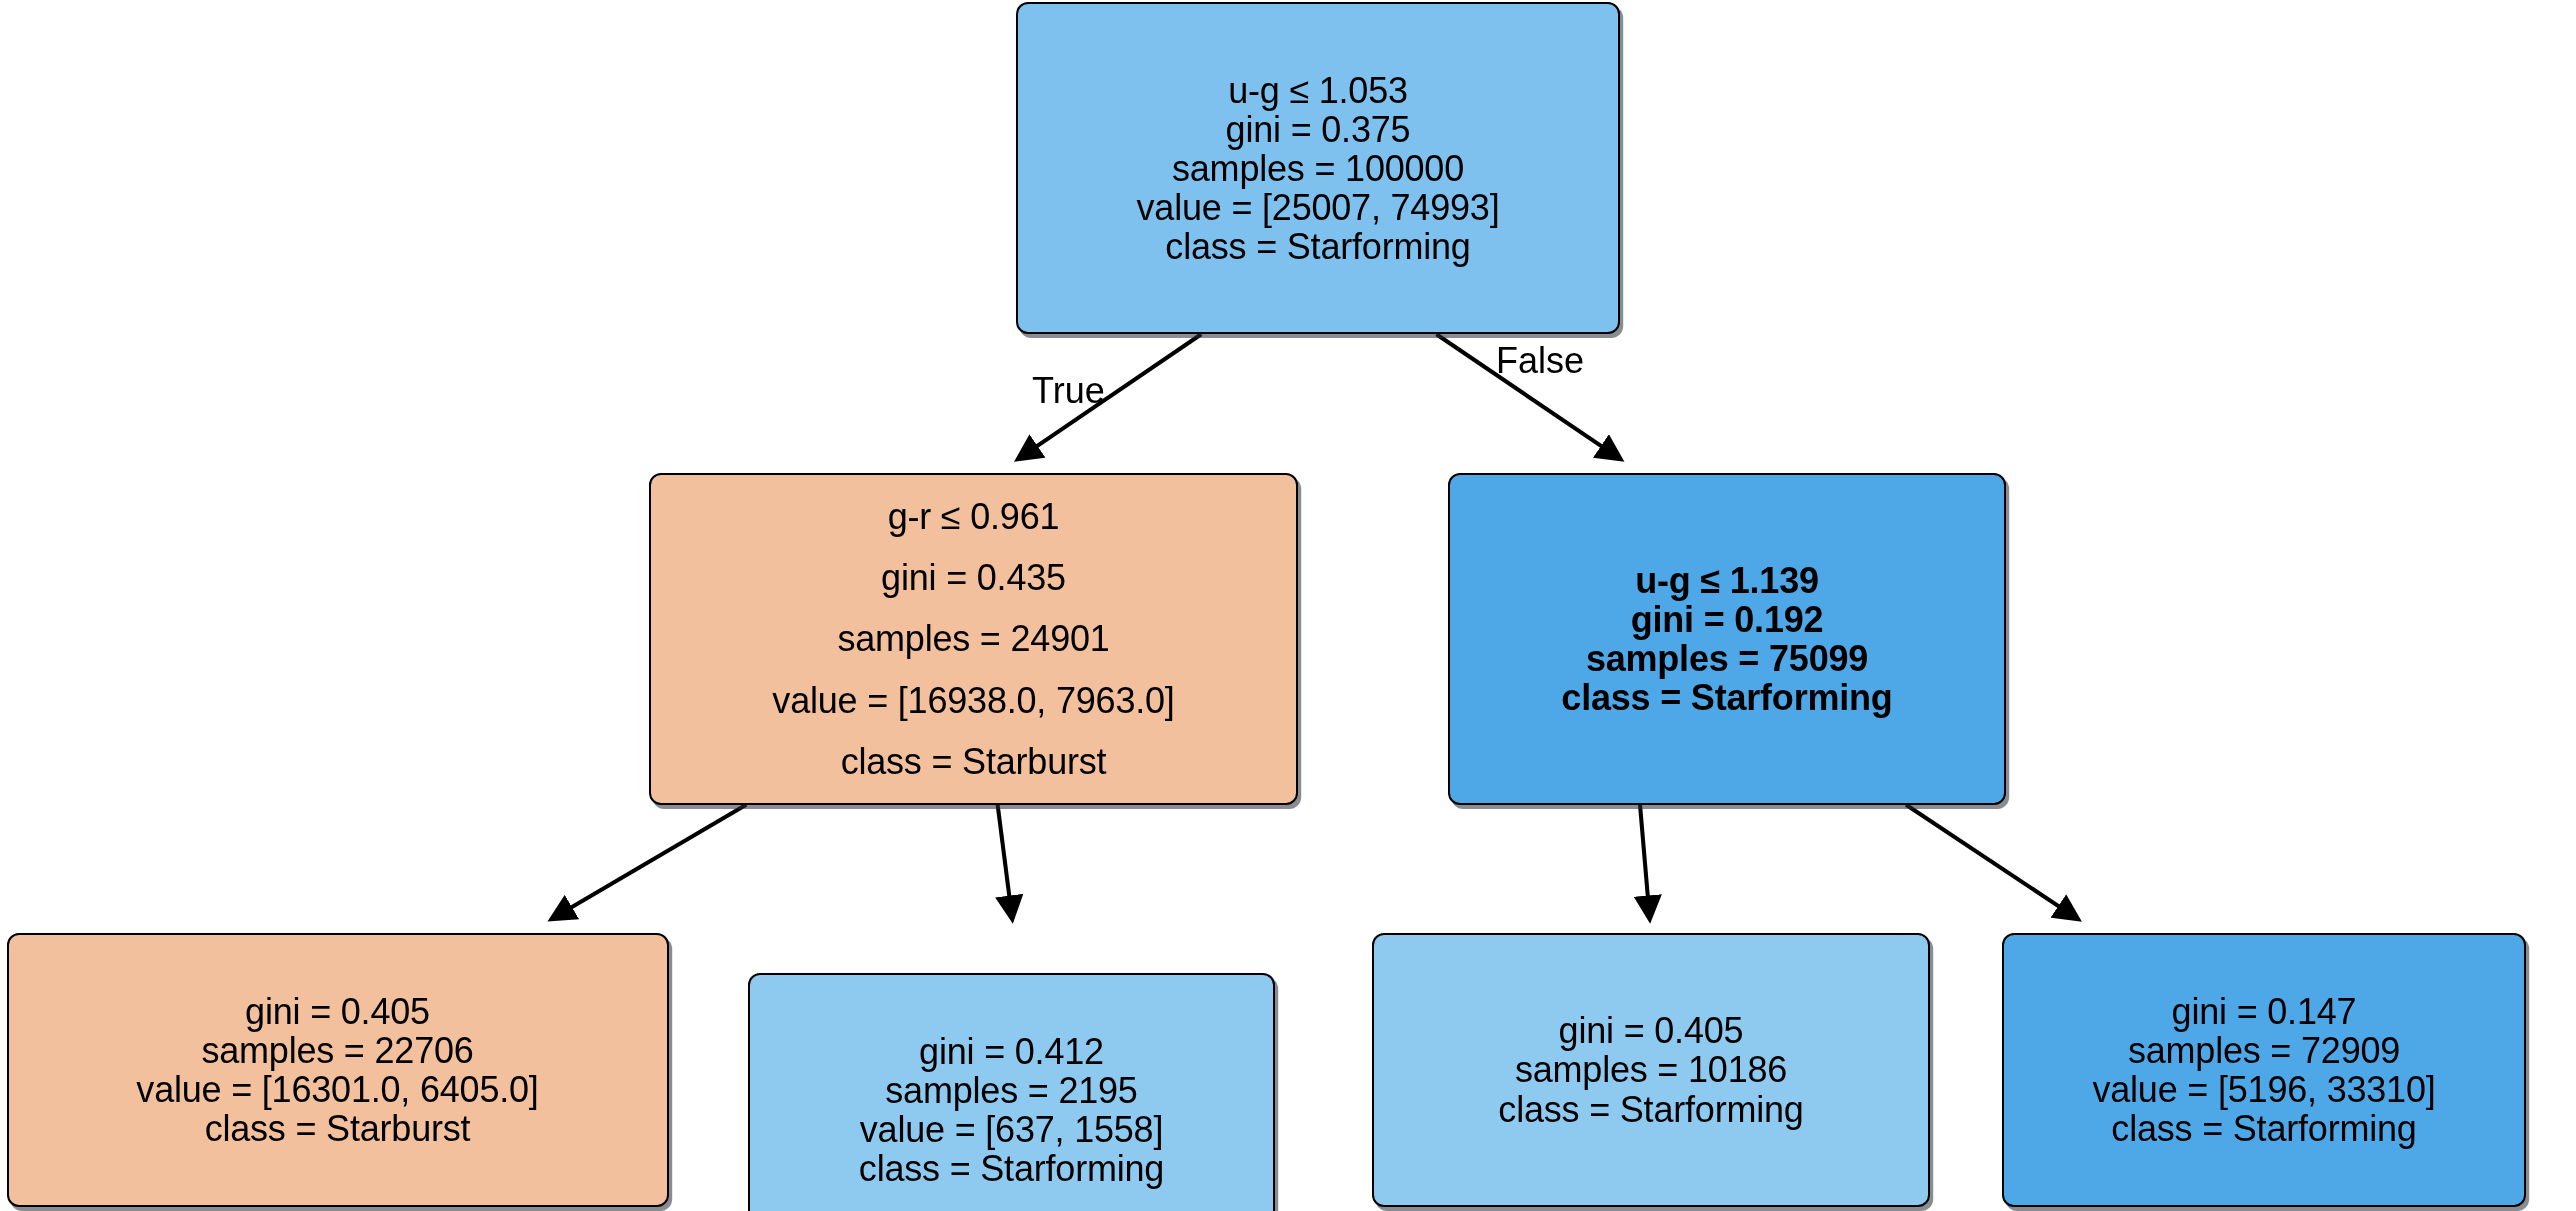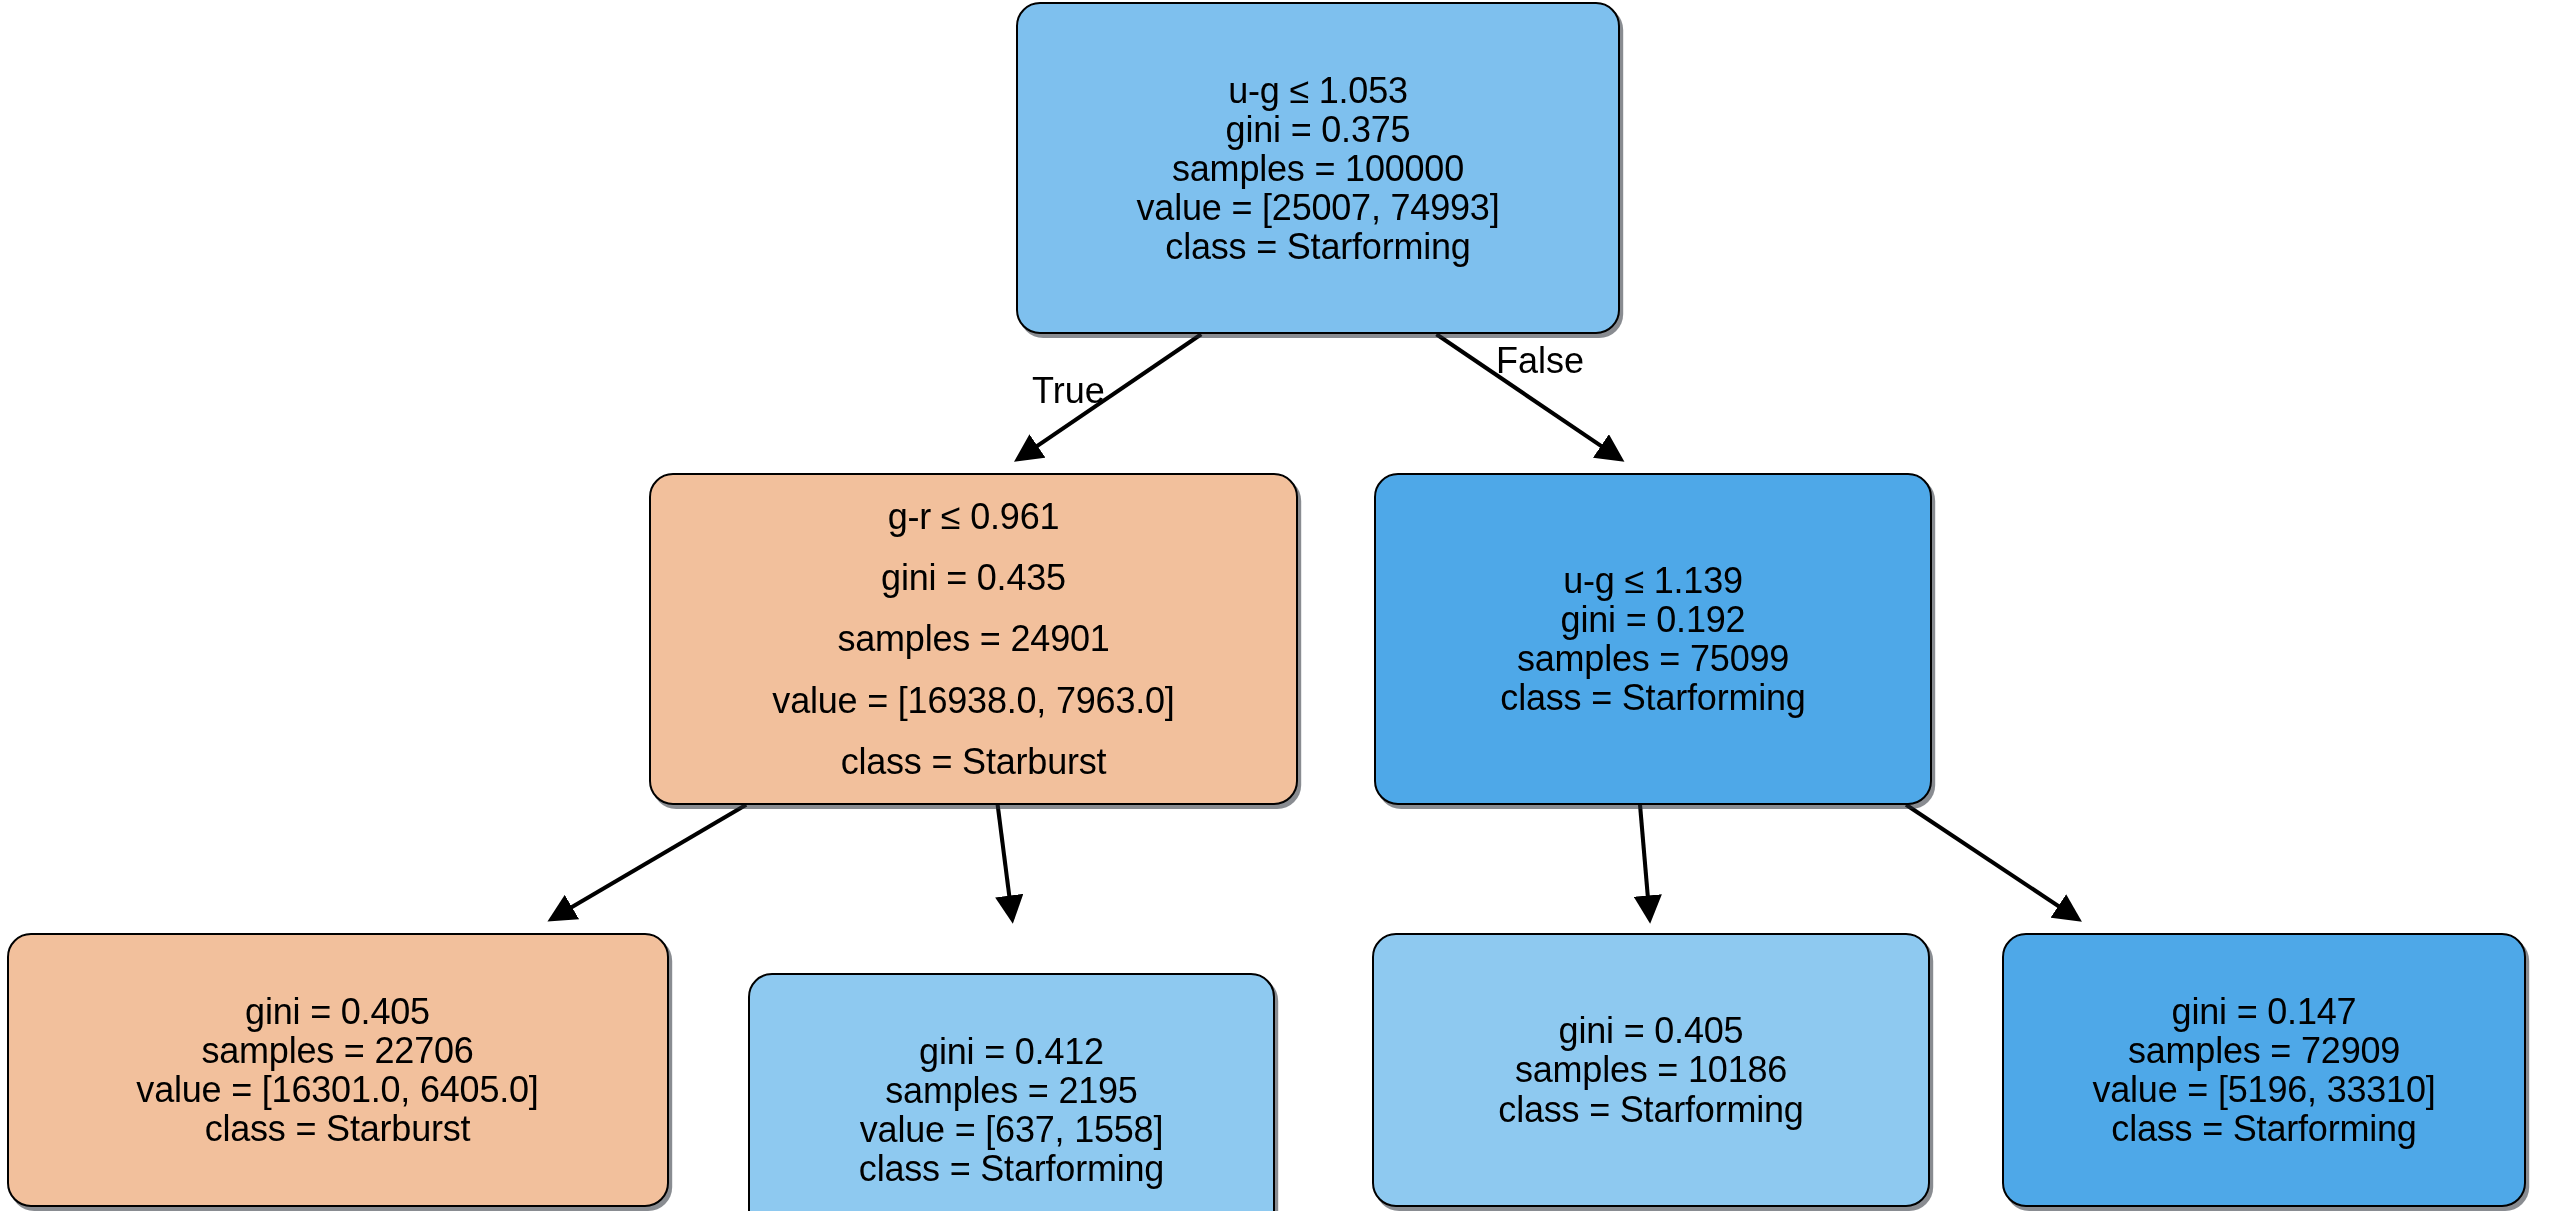--- a/index.html
+++ b/index.html
@@ -22,21 +22,21 @@
     left: 0;
     top: 0;
     width: 2576px;
     height: 1212px;
     pointer-events: none;
   }
   .node {
     position: absolute;
     box-sizing: border-box;
     border: 2.4px solid #000000;
-    border-radius: 24px;
+    border-radius: 12px;
     display: flex;
     flex-direction: column;
     align-items: center;
     justify-content: center;
     padding: 9.7px 14.6px;
     box-shadow: 3.2px 4px 0 rgba(40,45,55,0.55);
     z-index: 2;
   }
   .node .line {
     font-size: 36px;
@@ -88,21 +88,21 @@
   </div>
 
   <div class="node" style="left:649px; top:473px; width:649px; height:332px; background:#f2c09c;gap:22px;">
     <div class="line">g-r ≤ 0.961</div>
     <div class="line">gini = 0.435</div>
     <div class="line">samples = 24901</div>
     <div class="line">value = [16938.0, 7963.0]</div>
     <div class="line">class = Starburst</div>
   </div>
 
-  <div class="node" style="left:1374px; top:473px; width:558px; height:332px; background:#4ea8e8;">
+  <div class="node" style="left:1448px; top:473px; width:558px; height:332px; background:#4ea8e8;font-weight:bold;">
     <div class="line">u-g ≤ 1.139</div>
     <div class="line">gini = 0.192</div>
     <div class="line">samples = 75099</div>
     <div class="line">class = Starforming</div>
   </div>
 
   <div class="node" style="left:6.5px; top:933px; width:662px; height:274px; background:#f2c09c;">
     <div class="line">gini = 0.405</div>
     <div class="line">samples = 22706</div>
     <div class="line">value = [16301.0, 6405.0]</div>

